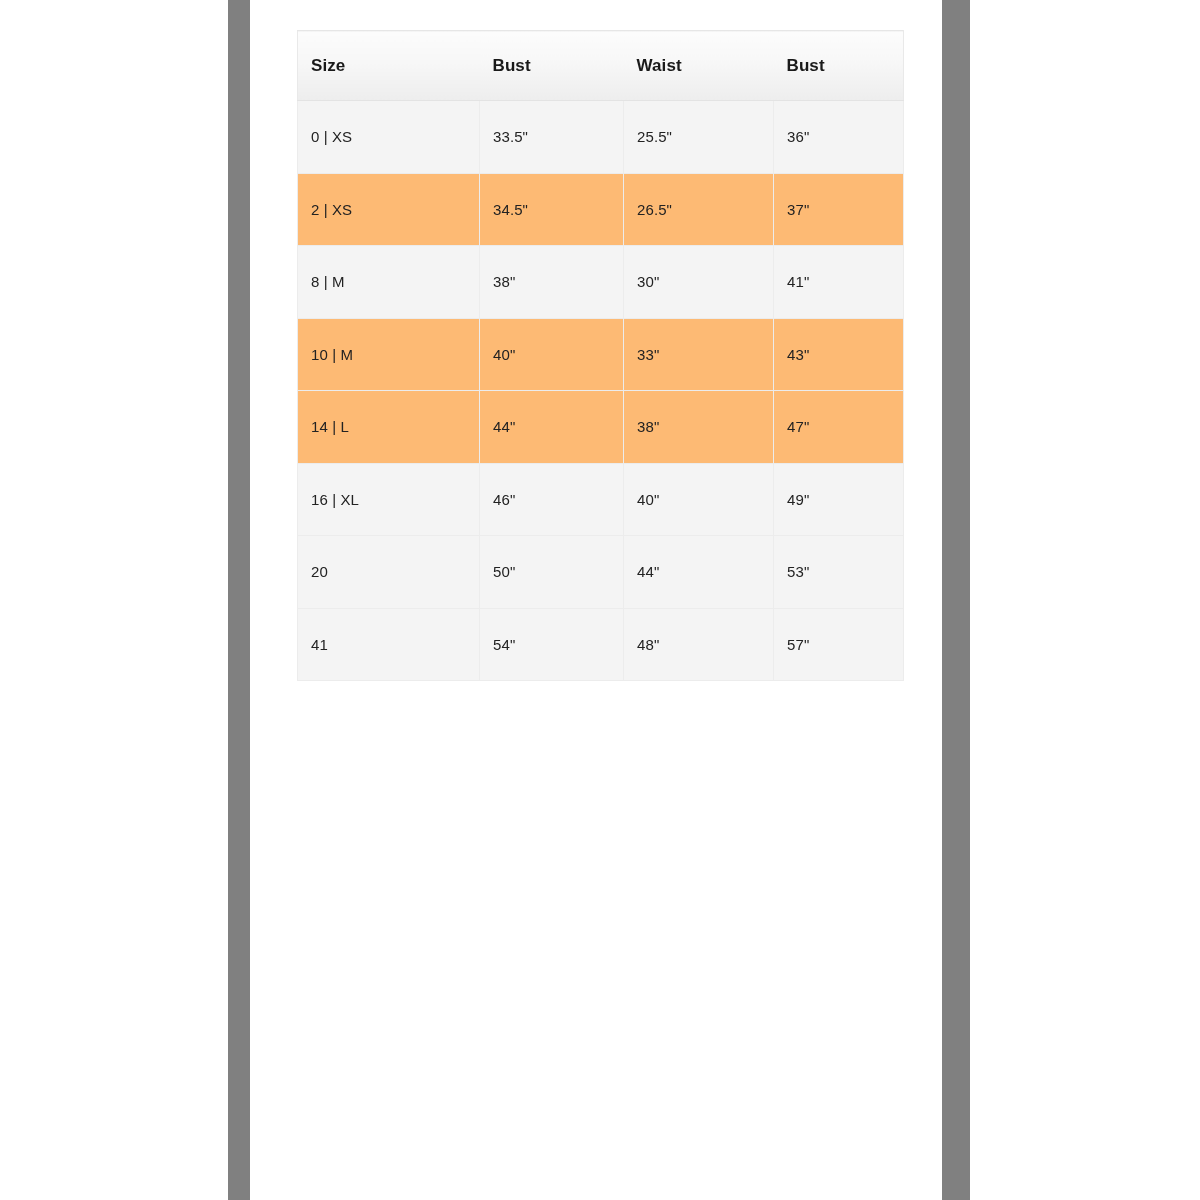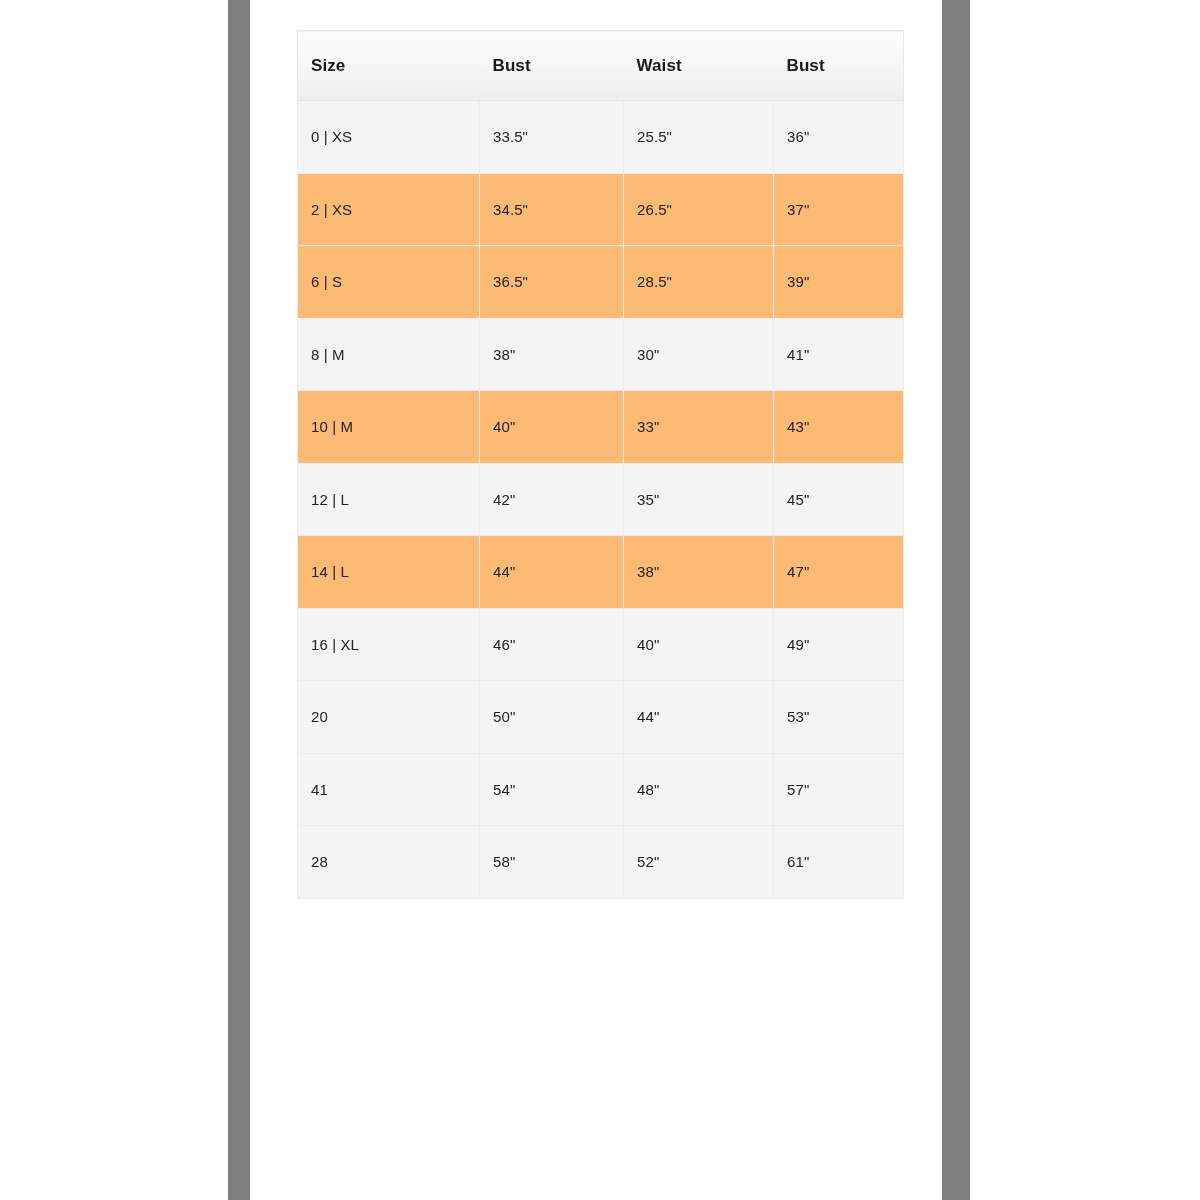--- a/index.html
+++ b/index.html
@@ -118,43 +118,31 @@
             <td>33.5"</td>
             <td>25.5"</td>
             <td>36"</td>
           </tr>
           <tr class="plain">
             <td>2 | XS</td>
             <td>34.5"</td>
             <td>26.5"</td>
             <td>37"</td>
           </tr>
-          <tr class="plain">
-            <td>6 | S</td>
-            <td>36.5"</td>
-            <td>28.5"</td>
-            <td>39"</td>
-          </tr>
           <tr class="stripe">
             <td>8 | M</td>
             <td>38"</td>
             <td>30"</td>
             <td>41"</td>
           </tr>
           <tr class="plain">
             <td>10 | M</td>
             <td>40"</td>
             <td>33"</td>
             <td>43"</td>
-          </tr>
-          <tr class="stripe">
-            <td>12 | L</td>
-            <td>42"</td>
-            <td>35"</td>
-            <td>45"</td>
           </tr>
           <tr class="plain">
             <td>14 | L</td>
             <td>44"</td>
             <td>38"</td>
             <td>47"</td>
           </tr>
           <tr class="stripe">
             <td>16 | XL</td>
             <td>46"</td>
@@ -166,23 +154,17 @@
             <td>50"</td>
             <td>44"</td>
             <td>53"</td>
           </tr>
           <tr class="stripe">
             <td>41</td>
             <td>54"</td>
             <td>48"</td>
             <td>57"</td>
           </tr>
-          <tr class="stripe">
-            <td>28</td>
-            <td>58"</td>
-            <td>52"</td>
-            <td>61"</td>
-          </tr>
         </tbody>
     </table>
   </div>
 
 </div>
 
 </body></html>

